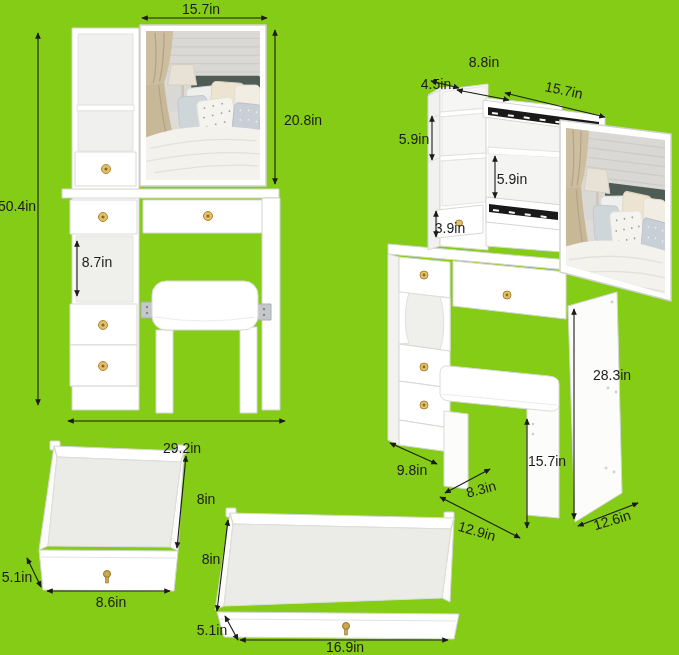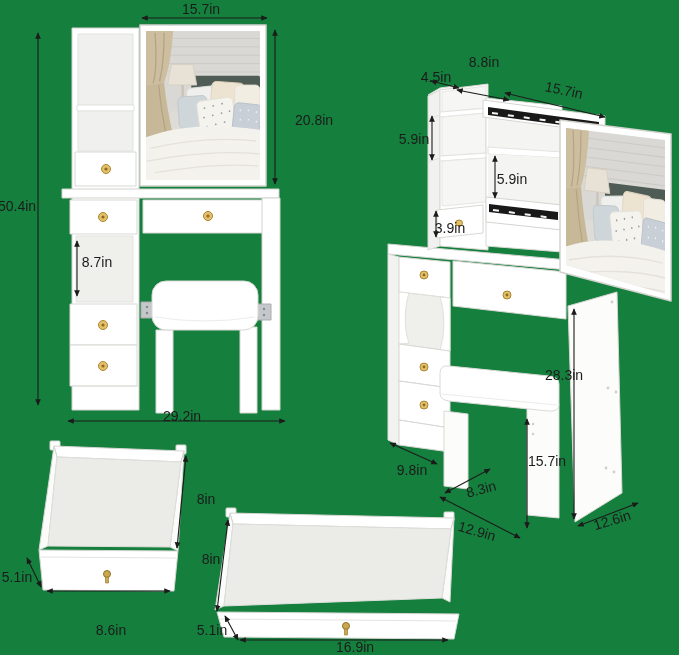--- a/index.html
+++ b/index.html
@@ -1,16 +1,16 @@
 <!DOCTYPE html>
 <html><head>
 <meta charset="utf-8">
 <style>
   html,body{margin:0;padding:0;background:#ffffff;}
-  .canvas{position:relative;width:679px;height:655px;background:#15803d;overflow:hidden;
+  .canvas{position:relative;width:679px;height:655px;background:#84cc16;overflow:hidden;
           font-family:"Liberation Sans",sans-serif;}
   .canvas svg{position:absolute;left:0;top:0;}
   .dim{position:absolute;font-size:14px;color:#1b1b1b;white-space:nowrap;
        transform:translate(-50%,-50%);line-height:1;}
   .r12{transform:translate(-50%,-50%) rotate(12deg);}
   .rn15{transform:translate(-50%,-50%) rotate(-15deg);}
   .r16{transform:translate(-50%,-50%) rotate(16deg);}
   .rn17{transform:translate(-50%,-50%) rotate(-17deg);}
 </style>
 </head>
@@ -270,39 +270,39 @@
     <line x1="186" y1="456" x2="177" y2="548" marker-start="url(#ah)" marker-end="url(#ah)"></line>
     <line x1="27" y1="558" x2="41" y2="587" marker-start="url(#ah)" marker-end="url(#ah)"></line>
     <line x1="47" y1="591" x2="170" y2="591" marker-start="url(#ah)" marker-end="url(#ah)"></line>
     <line x1="228" y1="520" x2="217" y2="611" marker-start="url(#ah)" marker-end="url(#ah)"></line>
     <line x1="225" y1="616" x2="238" y2="640" marker-start="url(#ah)" marker-end="url(#ah)"></line>
     <line x1="240" y1="640" x2="448" y2="640" marker-start="url(#ah)" marker-end="url(#ah)"></line>
   </g>
 </svg>
 
 <div class="dim" style="left:201px;top:9px">15.7in</div>
-<div class="dim" style="left:314px;top:120px">20.8in</div>
+<div class="dim" style="left:303px;top:120px">20.8in</div>
 <div class="dim" style="left:17px;top:206px">50.4in</div>
 <div class="dim" style="left:97px;top:262px">8.7in</div>
-<div class="dim" style="left:182px;top:416px">29.2in</div>
-
-<div class="dim" style="left:436px;top:77px">4.5in</div>
+<div class="dim" style="left:182px;top:448px">29.2in</div>
+
+<div class="dim" style="left:436px;top:84px">4.5in</div>
 <div class="dim" style="left:484px;top:62px">8.8in</div>
 <div class="dim r12" style="left:564px;top:90px">15.7in</div>
 <div class="dim" style="left:414px;top:139px">5.9in</div>
 <div class="dim" style="left:512px;top:179px">5.9in</div>
 <div class="dim" style="left:450px;top:228px">3.9in</div>
-<div class="dim" style="left:564px;top:375px">28.3in</div>
+<div class="dim" style="left:612px;top:375px">28.3in</div>
 <div class="dim" style="left:412px;top:470px">9.8in</div>
 <div class="dim rn15" style="left:481px;top:489px">8.3in</div>
 <div class="dim" style="left:547px;top:461px">15.7in</div>
 <div class="dim r16" style="left:477px;top:531px">12.9in</div>
 <div class="dim rn17" style="left:612px;top:520px">12.6in</div>
 
 <div class="dim" style="left:206px;top:499px">8in</div>
 <div class="dim" style="left:17px;top:577px">5.1in</div>
-<div class="dim" style="left:111px;top:630px">8.6in</div>
+<div class="dim" style="left:111px;top:602px">8.6in</div>
 
 <div class="dim" style="left:211px;top:559px">8in</div>
 <div class="dim" style="left:212px;top:630px">5.1in</div>
-<div class="dim" style="left:355px;top:647px">16.9in</div>
+<div class="dim" style="left:345px;top:647px">16.9in</div>
 
 </div>
 
 </body></html>

